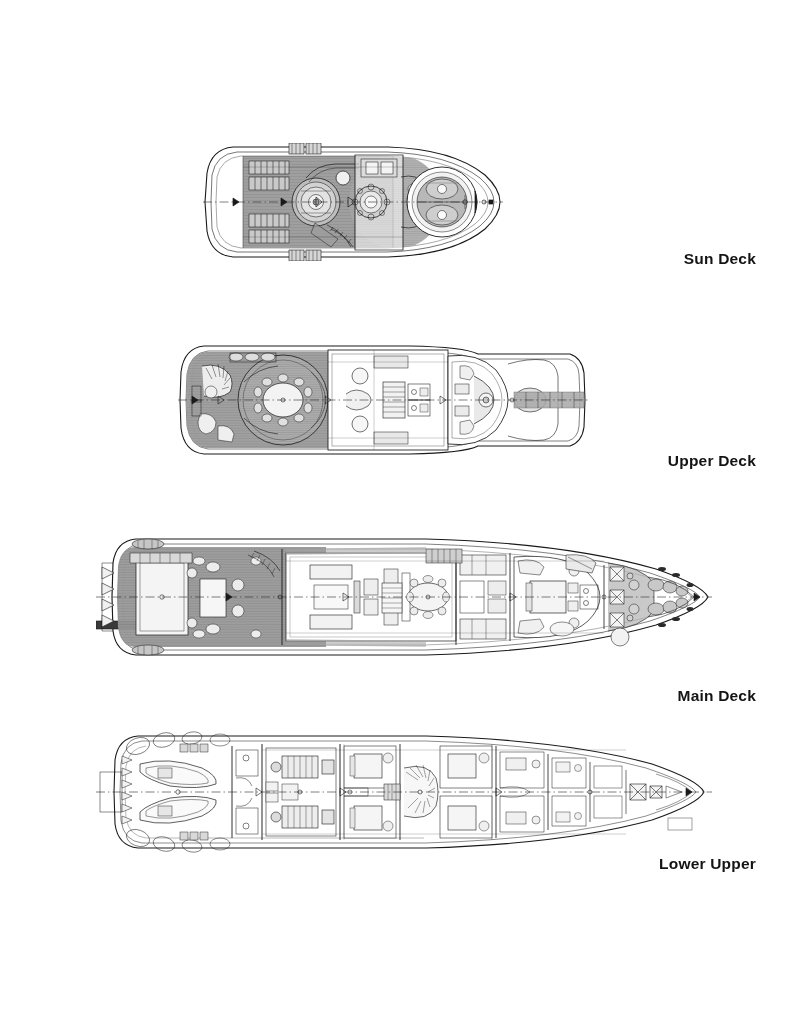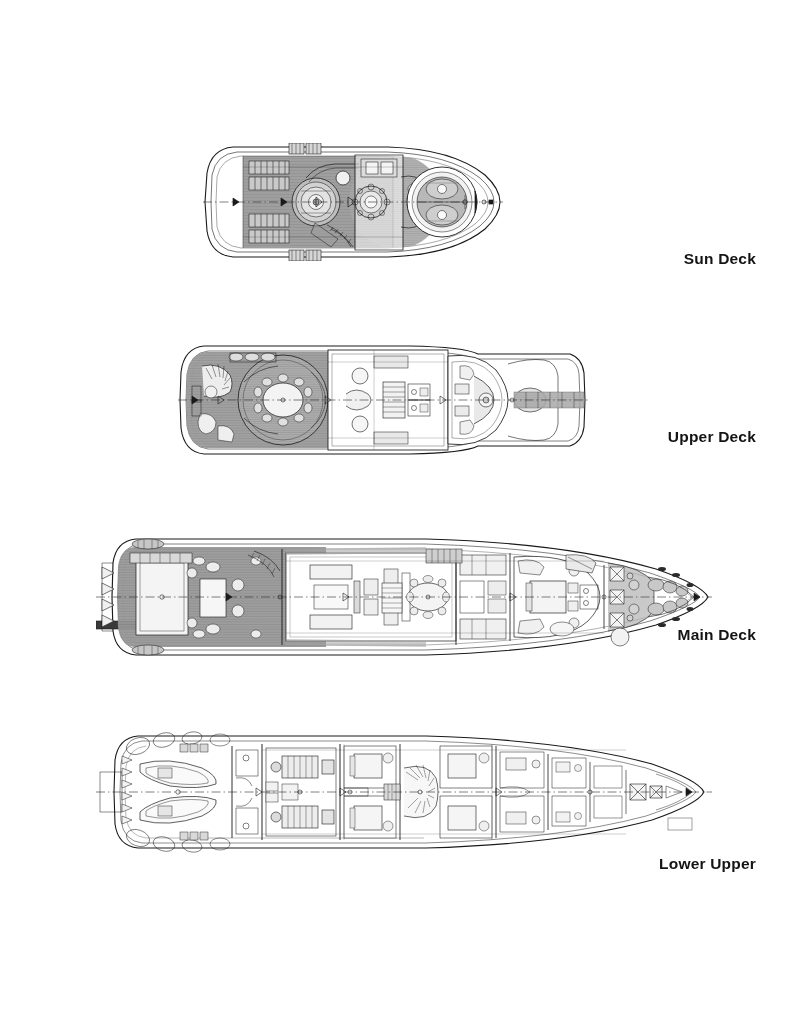--- a/index.html
+++ b/index.html
@@ -356,21 +356,21 @@
         <g stroke="#1a1a1a" stroke-width="0.6" fill="none">
           <path d="M14 54 L20 58 L14 62 Z" fill="#1a1a1a"></path>
           <path d="M40 54 L46 58 L40 62 Z" fill="none"></path>
           <circle cx="105" cy="58" r="2"></circle>
           <path d="M147 54 L153 58 L147 62 Z" fill="none"></path>
           <path d="M262 54 L268 58 L262 62 Z" fill="none"></path>
           <circle cx="334" cy="58" r="2"></circle>
         </g>
       </svg>
     </div>
-    <div class="deck-label" style="top:428px;padding-left:24px;">Upper Deck</div>
+    <div class="deck-label" style="top:452px;padding-left:24px;">Upper Deck</div>
   </div>
 
   <div class="deck-block" style="top:0;">
     <div class="deck-plan" style="left:96px;top:533px;">
       <svg width="616" height="128" viewBox="0 0 616 128">
         <defs>
           <pattern id="teakM" width="2.6" height="2.6" patternUnits="userSpaceOnUse">
             <rect width="2.6" height="2.6" fill="#989898"></rect>
             <line x1="0" y1="0" x2="2.6" y2="0" stroke="#6b6b6b" stroke-width="0.5"></line>
           </pattern>
@@ -603,21 +603,21 @@
           <path d="M130 60 L136 64 L130 68 Z" fill="#1a1a1a"></path>
           <circle cx="184" cy="64" r="2"></circle>
           <path d="M247 60 L253 64 L247 68 Z" fill="none"></path>
           <circle cx="332" cy="64" r="2"></circle>
           <path d="M414 60 L420 64 L414 68 Z" fill="none"></path>
           <circle cx="508" cy="64" r="2"></circle>
           <path d="M598 60 L604 64 L598 68 Z" fill="#1a1a1a"></path>
         </g>
       </svg>
     </div>
-    <div class="deck-label" style="top:626px;padding-left:36px;">Main Deck</div>
+    <div class="deck-label" style="top:687px;padding-left:36px;">Main Deck</div>
   </div>
 
   <div class="deck-block" style="top:0;">
     <div class="deck-plan" style="left:96px;top:728px;">
       <svg width="616" height="128" viewBox="0 0 616 128">
         <g fill="none" stroke="#1a1a1a">
 
           <path d="M42 8 Q22 10 19 32 L18 64 L19 96 Q22 118 42 120 L330 120 Q468 116 556 92 Q602 76 608 64 Q602 52 556 36 Q468 12 330 8 Z" stroke-width="1.1"></path>
           <path d="M46 13 Q28 15 25 35 L24 64 L25 93 Q28 113 46 115 L329 115 Q464 111 550 88 Q594 73 600 64 Q594 55 550 40 Q464 17 329 13 Z" stroke-width="0.5"></path>
           <path d="M50 18 Q33 20 30 38 L29 64 L30 90 Q33 108 50 110 L328 110" stroke-width="0.42" stroke-opacity="0.75"></path>

